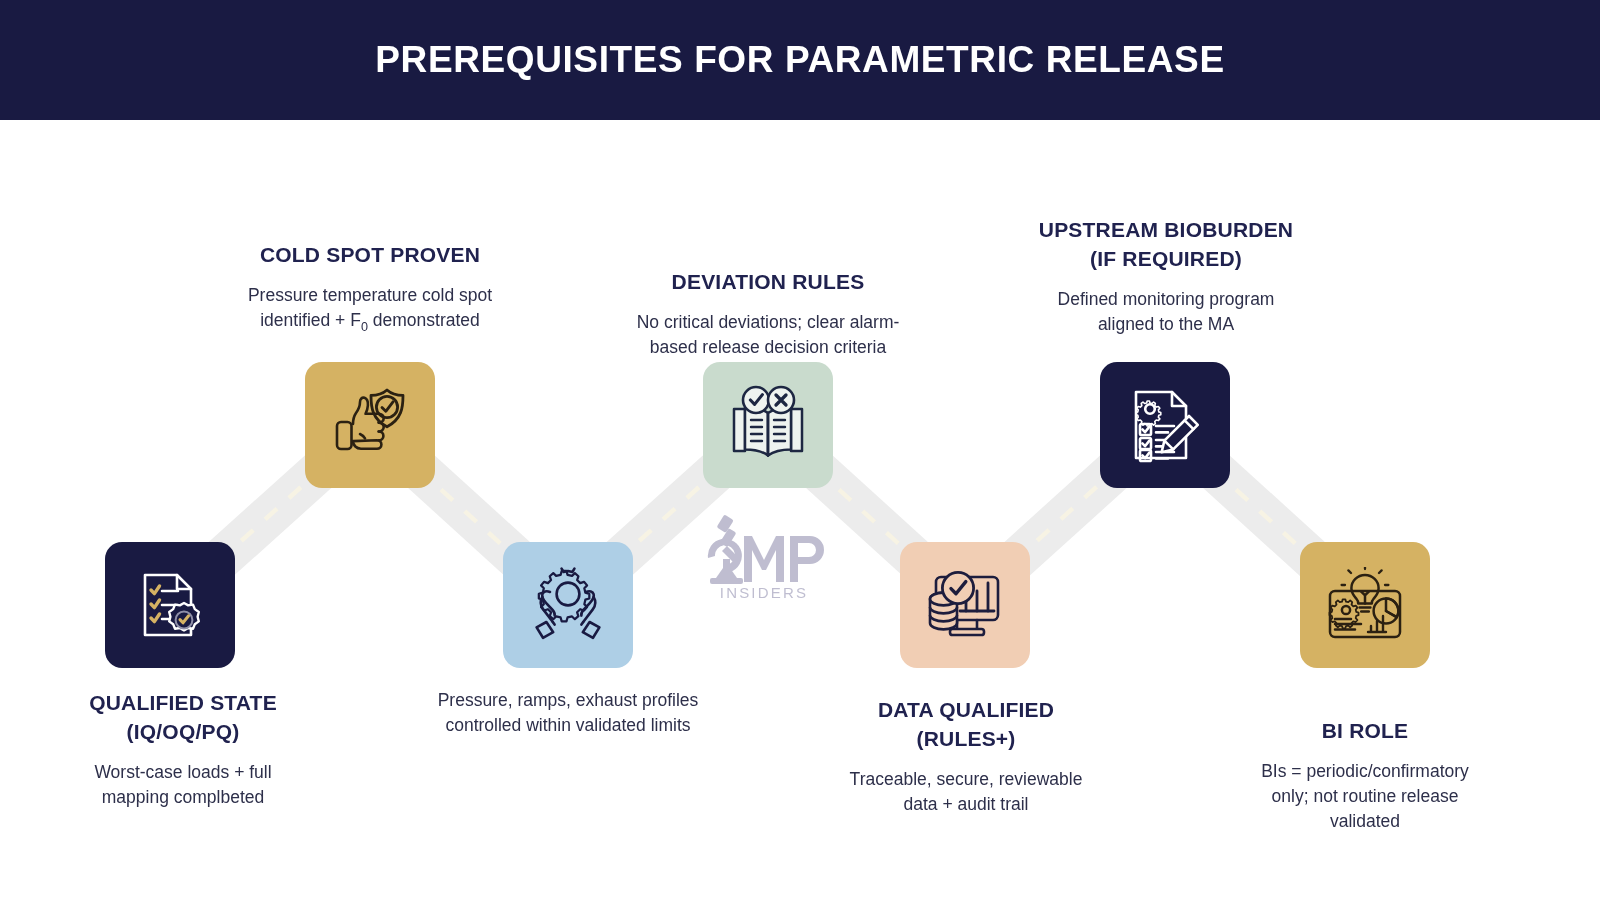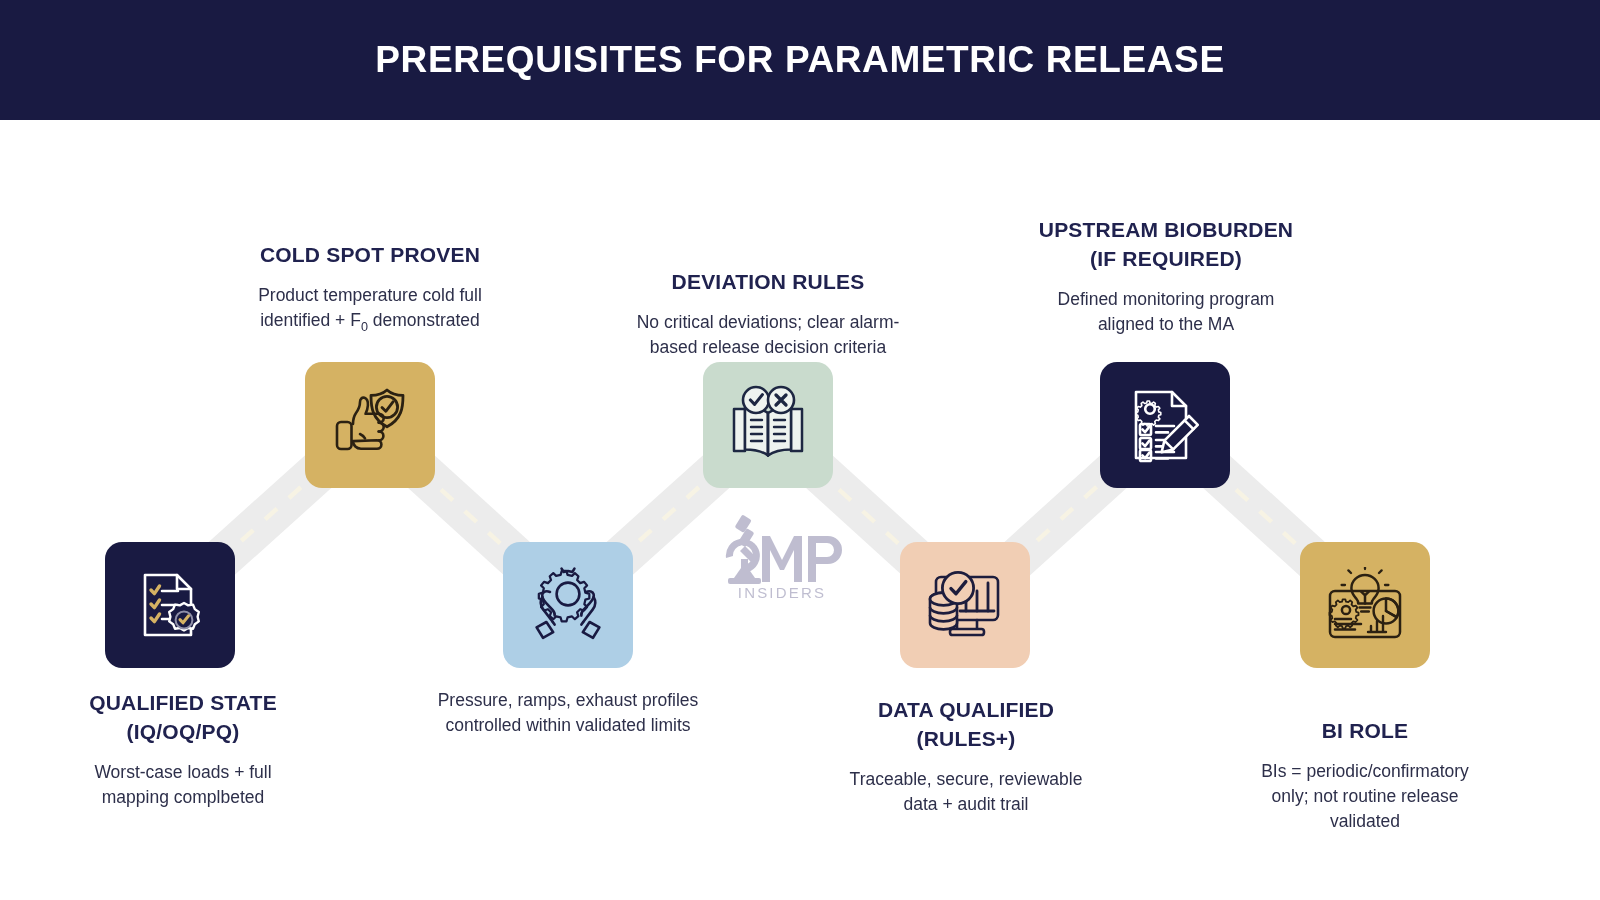--- a/index.html
+++ b/index.html
@@ -26,21 +26,21 @@
     text-align:center;
     font-family:"Liberation Sans", sans-serif;
   }
 
   
   #roads{position:absolute;left:0;top:0;width:1600px;height:900px;}
 
   
   .watermark{
     position:absolute;
-    left:712px;top:512px;
+    left:694px;top:512px;
     width:140px;height:88px;
     opacity:.62;
   }
 
   
   .tile{
     position:absolute;
     width:130px;height:126px;
     border-radius:17px;
     display:flex;align-items:center;justify-content:center;
@@ -296,21 +296,21 @@
         <path d="M34.6 40.6 h10.8 M36.2 44.4 h7.6"></path>
         <path d="M40 36.4 v-8 M40 28.4 l-4 -4 M40 28.4 l4 -4"></path>
         <path d="M40 2 v-3.2 M26 6 l-2.6 -2.6 M54 6 l2.6 -2.6 M20 18 h-3.4 M60 18 h3.4" stroke-width="2.3"></path>
       </g>
     </svg>
   </div>
 
   <div class="blk" style="left:210px;top:220px;width:320px;margin-top:20px;">
     <div class="ttl">COLD SPOT PROVEN</div>
     <div class="dsc">
-      <span>Product temperature cold full</span><br>
+      <span>Pressure temperature cold spot</span><br>
       <span>identified + F</span><sub>0</sub><span> demonstrated</span>
     </div>
   </div>
 
   <div class="blk" style="left:608px;top:228px;width:320px;margin-top:39px;">
     <div class="ttl">DEVIATION RULES</div>
     <div class="dsc">
       <span>No critical deviations; clear alarm-</span><br>
       <span>based release decision criteria</span>
     </div>

